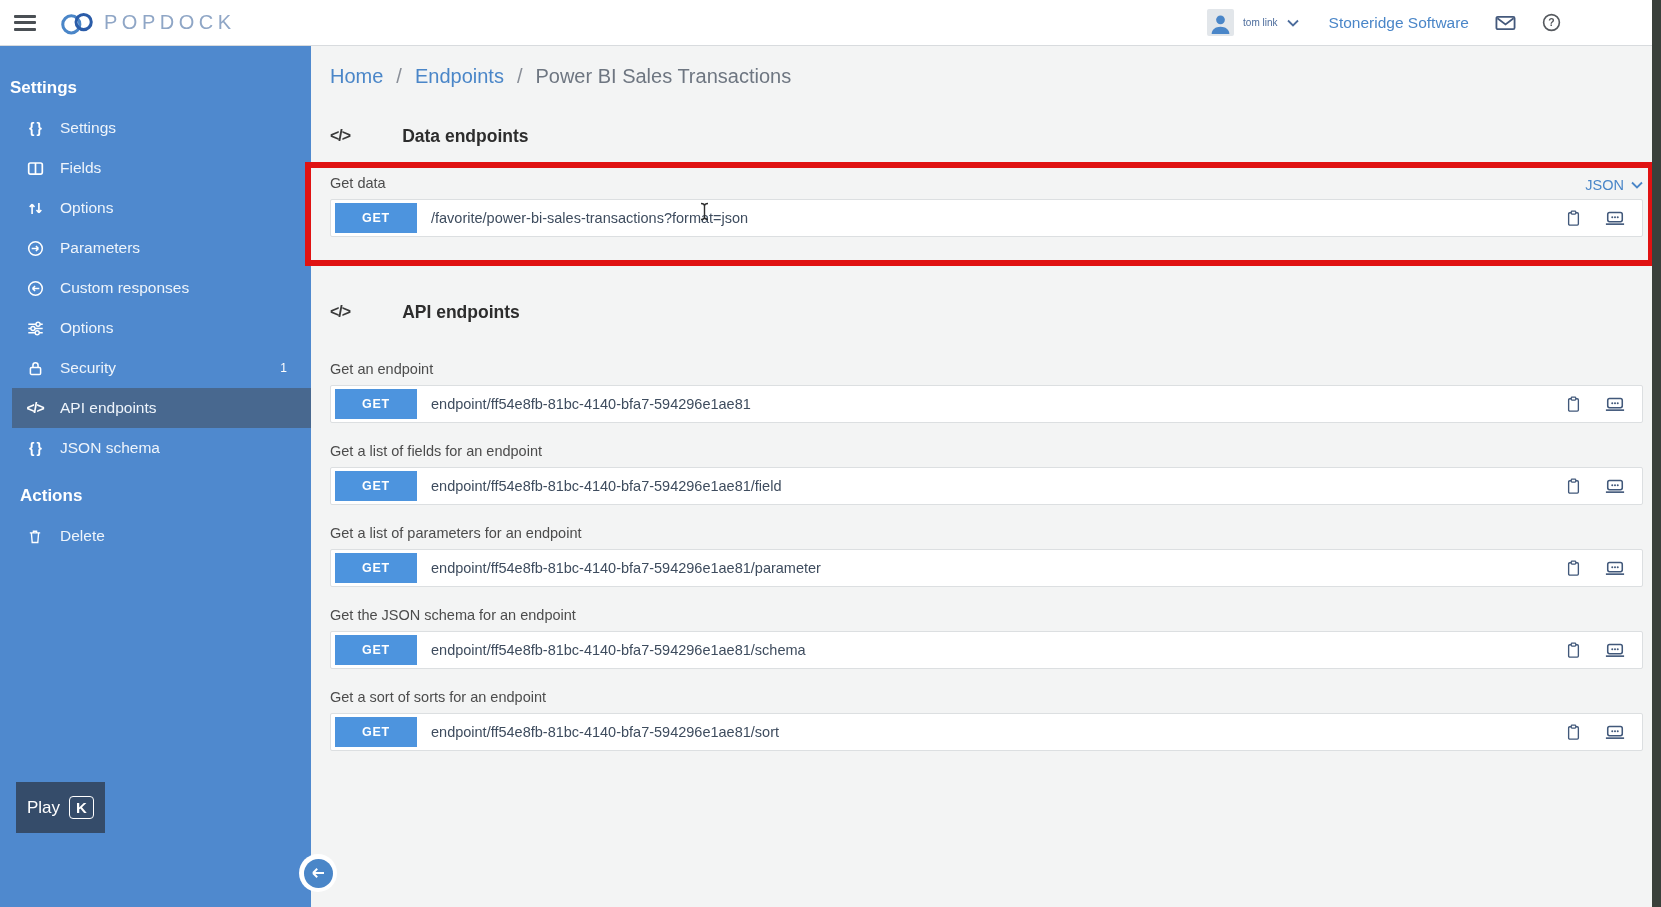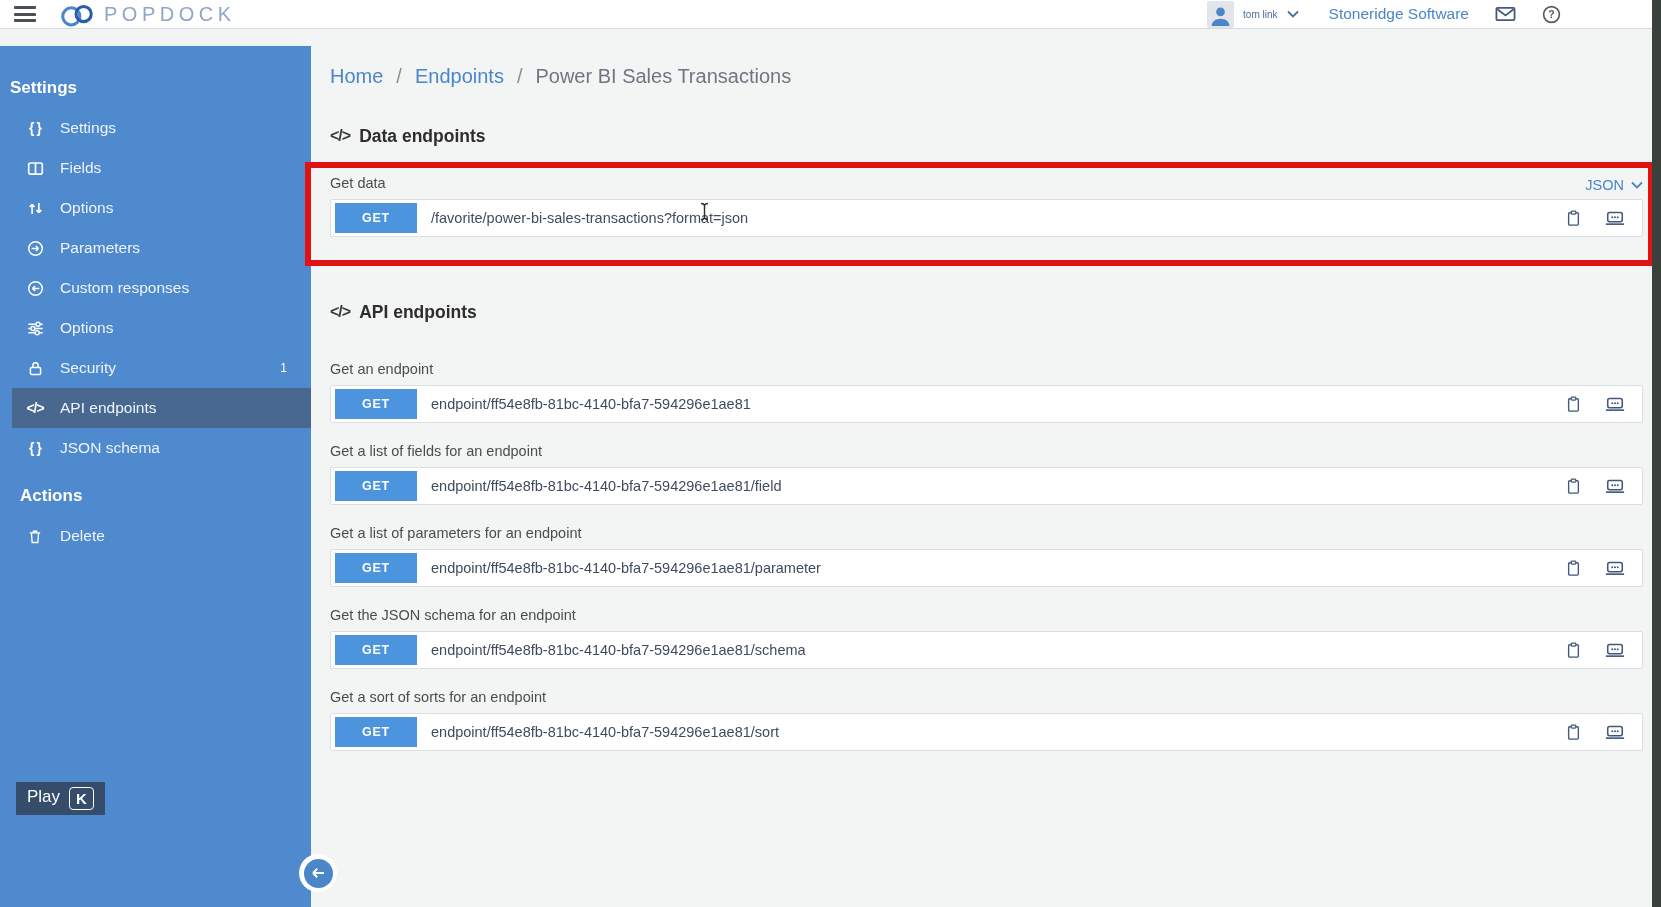--- a/index.html
+++ b/index.html
@@ -1,21 +1,21 @@
 <!DOCTYPE html>
 <html><head>
 <meta charset="utf-8">
 <style>
   * { margin:0; padding:0; box-sizing:border-box; }
   html,body { width:1661px; height:907px; overflow:hidden; }
   body { font-family:"Liberation Sans", sans-serif; background:#f3f4f4; }
   .app { position:relative; width:1661px; height:907px; background:#f3f4f4; overflow:hidden; }
 
   
-  .topbar { position:absolute; left:0; top:0; width:100%; height:29px; background:#ffffff;
+  .topbar { position:absolute; left:0; top:0; width:100%; height:46px; background:#ffffff;
             border-bottom:1px solid #d8dbde; display:flex; align-items:center; padding:0 100px 0 14px; z-index:3; }
   .hamburger { width:22px; height:16px; display:flex; flex-direction:column; justify-content:space-between; cursor:pointer; }
   .hamburger span { display:block; height:3px; background:#4a4f54; border-radius:1px; }
   .logo { display:flex; align-items:center; margin-left:22px; }
   .logo-text { font-size:20px; letter-spacing:4.5px; color:#8fa6c6; font-weight:500; margin-left:8px; }
   .topbar .spacer { flex:1; }
   .avatar { width:27px; height:27px; background:#e2e6ea; border-radius:2px; display:flex; align-items:flex-end; justify-content:center; overflow:hidden; }
   .user-menu { display:flex; align-items:center; gap:9px; cursor:pointer; }
   .user-name { font-size:10px; color:#4c6c9c; }
   .org-link { font-size:15.5px; color:#4a86c8; margin-left:30px; cursor:pointer; }
@@ -40,21 +40,21 @@
   
   .main { position:absolute; left:311px; top:46px; right:0; bottom:0; background:#f3f4f4; }
   .content { margin:0 18px 0 19px; }
   .breadcrumb { padding-top:19px; display:flex; align-items:center; gap:13px; font-size:20px; }
   .crumb-link { color:#4a86c8; cursor:pointer; }
   .crumb-sep { color:#8a8f98; }
   .crumb-current { color:#6e7681; }
 
   .section-heading { margin-top:37px; display:flex; align-items:center; gap:9px; height:22px; }
   .section-heading .code-glyph { font-size:16px; font-weight:600; color:#3a3a3a; letter-spacing:-1px; }
-  .section-heading .h-text { font-size:17.5px; font-weight:bold; color:#2d2d2d; }
+  .section-heading .h-text { font-size:17.5px; font-weight:bold; color:#2d2d2d;margin-left:43px; }
   .heading-api { margin-top:64px; }
 
   .getdata-block { margin-top:28px; }
   .row-head { display:flex; justify-content:space-between; height:20px; }
   .row-label { font-size:14.5px; color:#4c4c4c; }
   .format-select { display:flex; align-items:center; gap:7px; color:#4a86c8; font-size:14.5px; cursor:pointer; }
 
   .endpoint-row { margin-top:4px; height:38px; background:#ffffff; border:1px solid #dcdfe1; border-radius:2px;
                   display:flex; align-items:center; padding:0 17px 0 4px; }
   .get-btn { width:82px; height:30px; background:#4d94de; border:none; border-radius:0; color:#ffffff;
@@ -71,22 +71,22 @@
 
   
   .annotation-rect { position:absolute; left:305px; top:162px; width:1349px; height:104px;
                      border:6px solid #e01212; z-index:5; pointer-events:none; }
   .text-cursor { position:absolute; left:699px; top:202px; z-index:6; pointer-events:none; }
 
   .collapse-btn { position:absolute; left:299px; top:854px; width:38px; height:38px; background:#ffffff;
                   border-radius:50%; display:flex; align-items:center; justify-content:center; z-index:6; cursor:pointer; }
   .collapse-inner { width:29px; height:29px; background:#4a86c8; border-radius:50%; display:flex; align-items:center; justify-content:center; }
 
-  .play-overlay { position:absolute; left:16px; top:782px; display:flex; align-items:flex-start; z-index:6;
-                  background:rgba(47,62,84,0.82); border-radius:0; padding:5px 11px; color:#ffffff; }
+  .play-overlay { position:absolute; left:16px; top:782px; display:flex; align-items:center; z-index:6;
+                  background:rgba(47,62,84,0.82); border-radius:0; padding:14px 11px; color:#ffffff; }
   .play-text { font-size:17px; }
   .key-badge { margin-left:9px; border:1.5px solid #ffffff; border-radius:4px; padding:0 6px; font-size:15px;
                font-weight:bold; line-height:21px; }
 </style>
 </head>
 <body>
 
 <div class="app">
 
   <div class="topbar">

